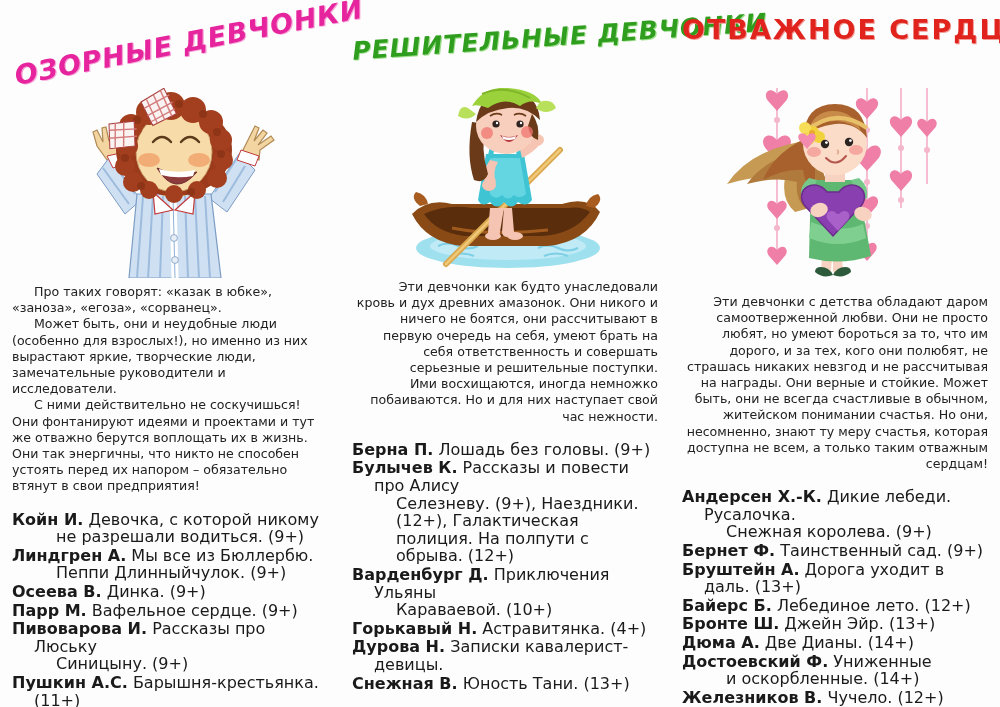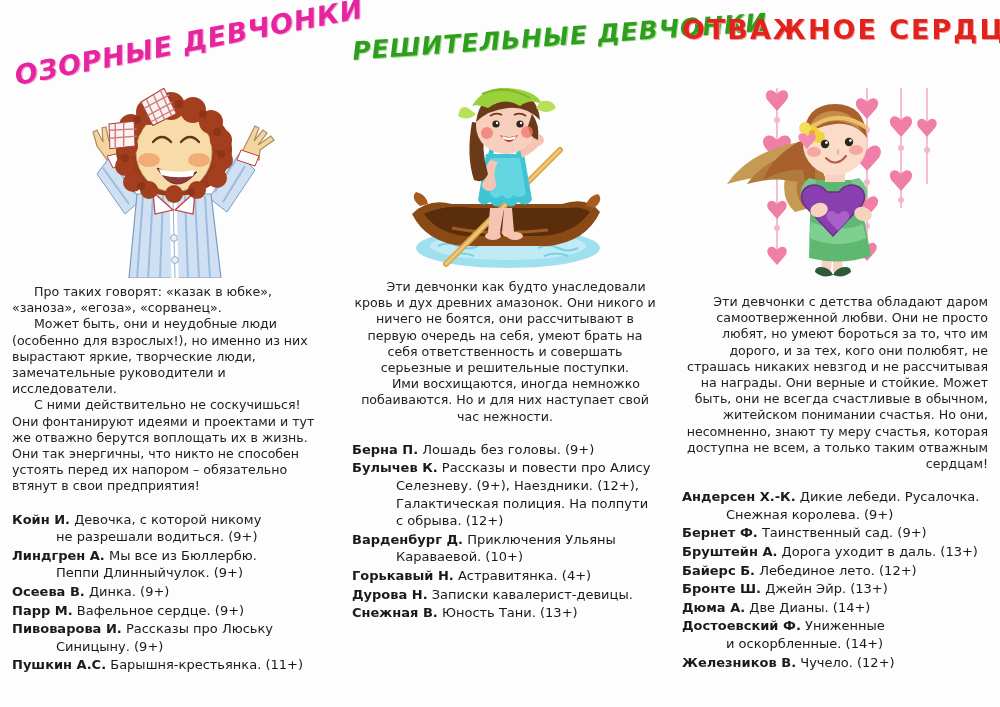--- a/index.html
+++ b/index.html
@@ -88,28 +88,28 @@
     font-size: 12.6px;
     line-height: 16.2px;
     text-align: justify;
     color: #222;
   }
   .body-text p {
     margin: 0;
     text-indent: 22px;
   }
   .col-3 .body-text p { text-align: right; }
-  .col-2 .body-text p { text-align: center; }
+  .col-2 .body-text p { text-align: right; }
   .col-1 .body-text p { text-align: left; }
 
   
   .booklist {
     margin-top: 16px;
     font-family: "DejaVu Sans", sans-serif;
-    font-size: 13px;
+    font-size: 16px;
     line-height: 17.6px;
   }
   .book {
     margin: 0 0 1px 0;
     padding-left: 22px;
     text-indent: -22px;
   }
   .book .au { font-weight: bold; }
   .book .cont {
     display: block;

